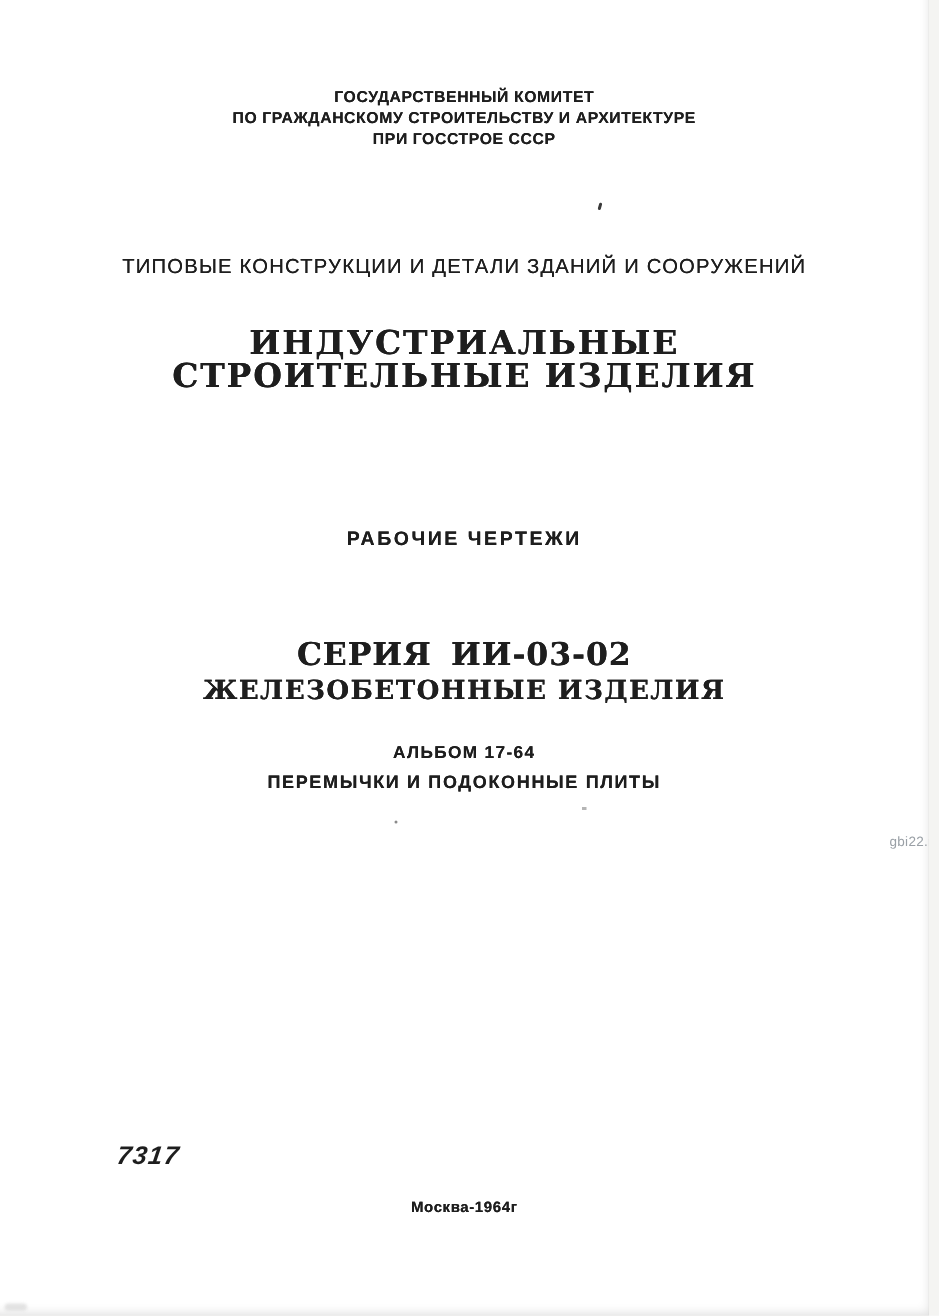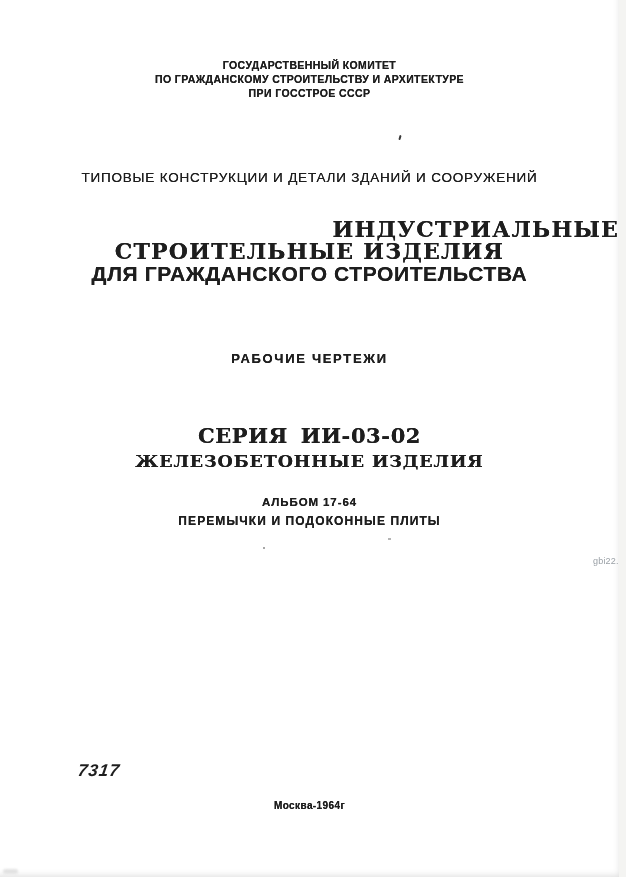--- a/index.html
+++ b/index.html
@@ -12,21 +12,21 @@
   .ink{text-shadow:0 0 0.4px currentColor;}
 
   .org-l1{top:59px;font-size:10.5px;font-weight:bold;letter-spacing:.4px;}
   .org-l2{top:73px;font-size:10.5px;font-weight:bold;letter-spacing:.4px;}
   .org-l3{top:87px;font-size:10.5px;font-weight:bold;letter-spacing:.4px;}
 
   .caption{top:148px;font-size:13.5px;font-weight:normal;letter-spacing:.8px;margin-top:22px;}
   .accent-mark{position:absolute;top:135px;left:399px;width:1.6px;height:5px;background:#3a3a3a;transform:rotate(16deg);border-radius:1px;}
 
   .title-serif{font-family:"DejaVu Serif","Liberation Serif",serif;font-weight:bold;}
-  .title-l1{top:217px;font-size:22px;letter-spacing:1.2px;text-align:right;}
+  .title-l1{top:217px;font-size:22px;letter-spacing:1.2px;}
   .title-l2{top:239px;font-size:22px;letter-spacing:1.2px;}
   .title-l3{top:262px;font-size:21px;font-weight:bold;letter-spacing:.6px;}
 
   .subtitle{top:352px;font-size:13px;font-weight:bold;letter-spacing:1.7px;}
 
   .series-name{top:424px;font-size:21px;letter-spacing:.6px;word-spacing:5px;}
   .series-sub{top:451px;font-size:17.5px;letter-spacing:.9px;}
 
   .album-name{top:496px;font-size:11.5px;font-weight:bold;letter-spacing:.9px;}
   .album-sub{top:515px;font-size:12px;font-weight:bold;letter-spacing:1.1px;}
@@ -48,21 +48,20 @@
 
   <div class="line ink org-l1">ГОСУДАРСТВЕННЫЙ КОМИТЕТ</div>
   <div class="line ink org-l3">ПРИ ГОССТРОЕ СССР</div>
   <div class="line ink org-l2">ПО ГРАЖДАНСКОМУ СТРОИТЕЛЬСТВУ И АРХИТЕКТУРЕ</div>
 
   <div class="line ink caption">ТИПОВЫЕ КОНСТРУКЦИИ И ДЕТАЛИ ЗДАНИЙ И СООРУЖЕНИЙ</div>
   <div class="accent-mark"></div>
 
   <div class="line ink title-serif title-l1">ИНДУСТРИАЛЬНЫЕ</div>
   <div class="line ink title-serif title-l2">СТРОИТЕЛЬНЫЕ ИЗДЕЛИЯ</div>
-  <div class="line ink title-l3">ДЛЯ ГРАЖДАНСКОГО СТРОИТЕЛЬСТВА</div>
 
   <div class="line ink subtitle">РАБОЧИЕ ЧЕРТЕЖИ</div>
 
   <div class="line ink title-serif series-name">СЕРИЯ ИИ-03-02</div>
   <div class="line ink title-serif series-sub">ЖЕЛЕЗОБЕТОННЫЕ ИЗДЕЛИЯ</div>
 
   <div class="line ink album-name">АЛЬБОМ 17-64</div>
   <div class="line ink album-sub">ПЕРЕМЫЧКИ И ПОДОКОННЫЕ ПЛИТЫ</div>
 
   <div class="speck-1"></div>

